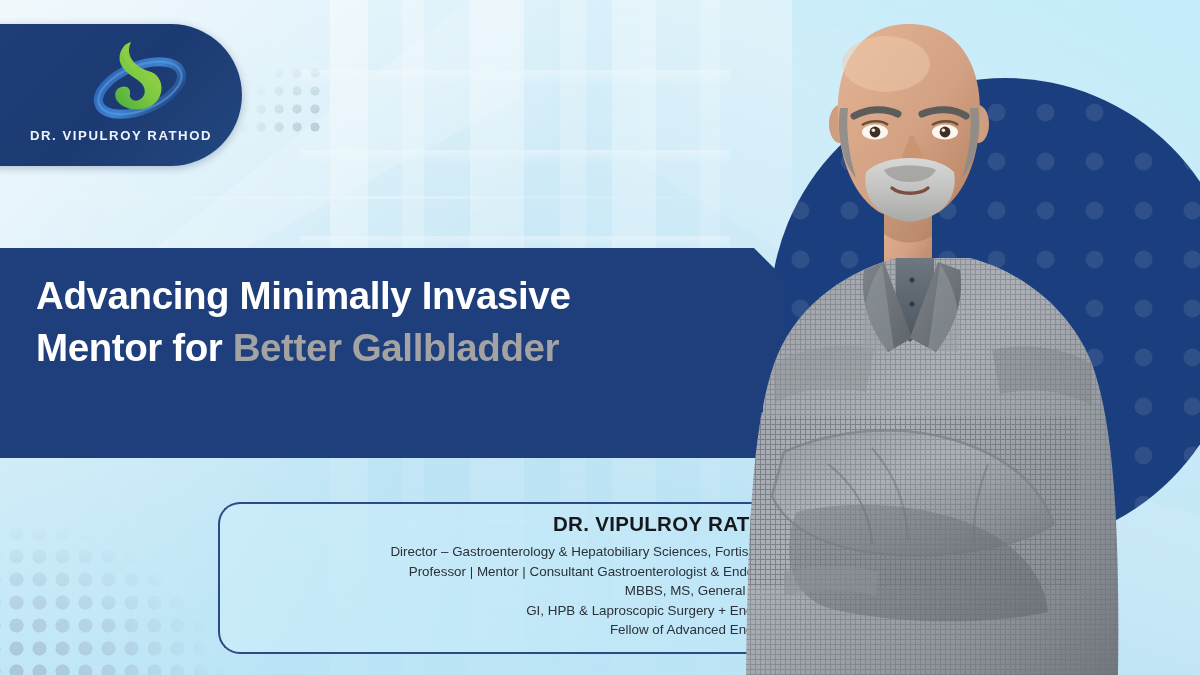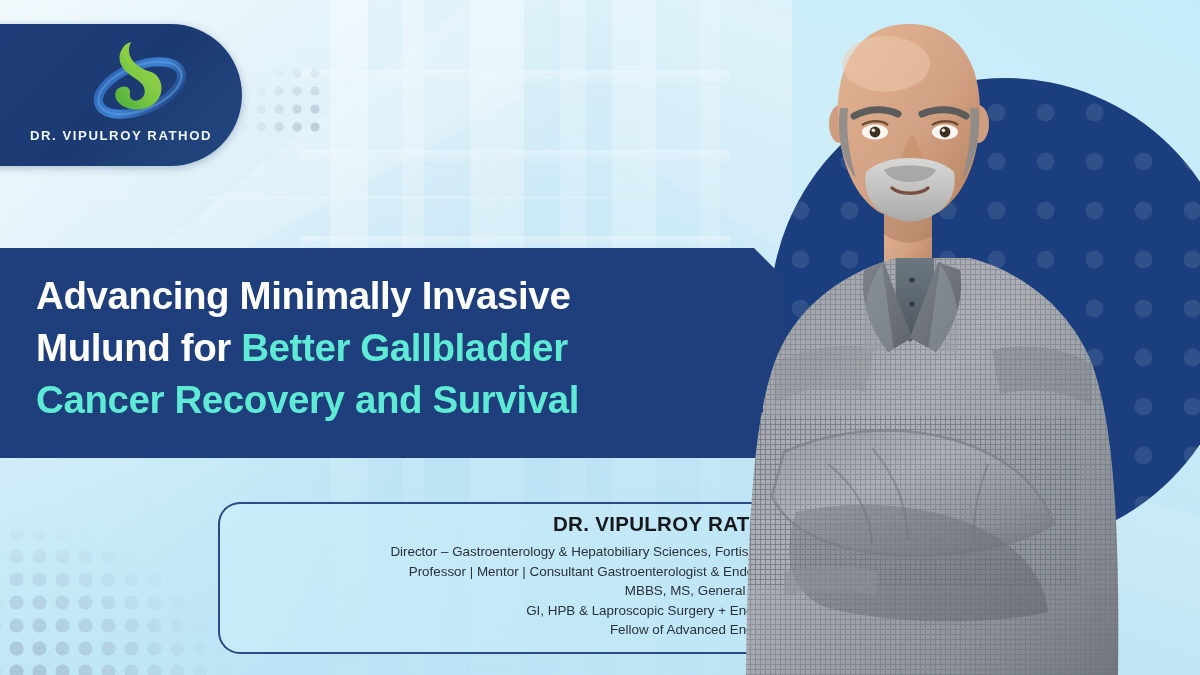--- a/index.html
+++ b/index.html
@@ -108,21 +108,21 @@
     padding-left: 12px;
   }
   .headline {
     position:absolute; left:36px; top:22px; width:700px;
     font-size:38.5px;
     line-height:52px;
     font-weight:bold;
     color:#ffffff;
     letter-spacing:-0.4px;
   }
-  .headline .accent { color:#5eead4; }
+  .headline .accent { color:#a3a3a3; }
 
   
   .doctor { position:absolute; left:688px; top:12px; width:440px; height:663px; z-index:7; }
   .doctor svg { display:block; width:100%; height:100%; }
 
   
   .cred-card {
     position:absolute; left:218px; top:502px; width:600px; height:152px;
     border:2px solid #2b4a86;
     border-right:none;
@@ -201,22 +201,21 @@
                  C51 40 41 36 38 26 C36 17 41 8 49 6 Z" fill="url(#gStomach)"></path>
         <path d="M44 10 C41 18 45 25 52 31" fill="none" stroke="#8fd14a" stroke-width="3" opacity="0.6" stroke-linecap="round"></path>
       </svg>
     </div>
     <div class="logo-name">DR. VIPULROY RATHOD</div>
   </div>
 
   <div class="headline-bar">
     <div class="headline">
       <span>Advancing Minimally Invasive</span><br>
-      <span>Mulund for </span><span class="accent">Better Gallbladder</span><br>
-      <span class="accent">Cancer Recovery and Survival</span>
+      <span>Mentor for </span><span class="accent">Better Gallbladder</span><br>
     </div>
   </div>
 
   <div class="cred-card">
     <div class="cred-inner">
       <div class="cred-name">DR. VIPULROY RATHOD</div>
       <div class="cred-line">Director – Gastroenterology &amp; Hepatobiliary Sciences, Fortis Mulund</div>
       <div class="cred-line">Professor | Mentor | Consultant Gastroenterologist &amp; Endoscopist</div>
       <div class="cred-line">MBBS, MS, General Surgery</div>
       <div class="cred-line">GI, HPB &amp; Laproscopic Surgery + Endoscopy</div>

